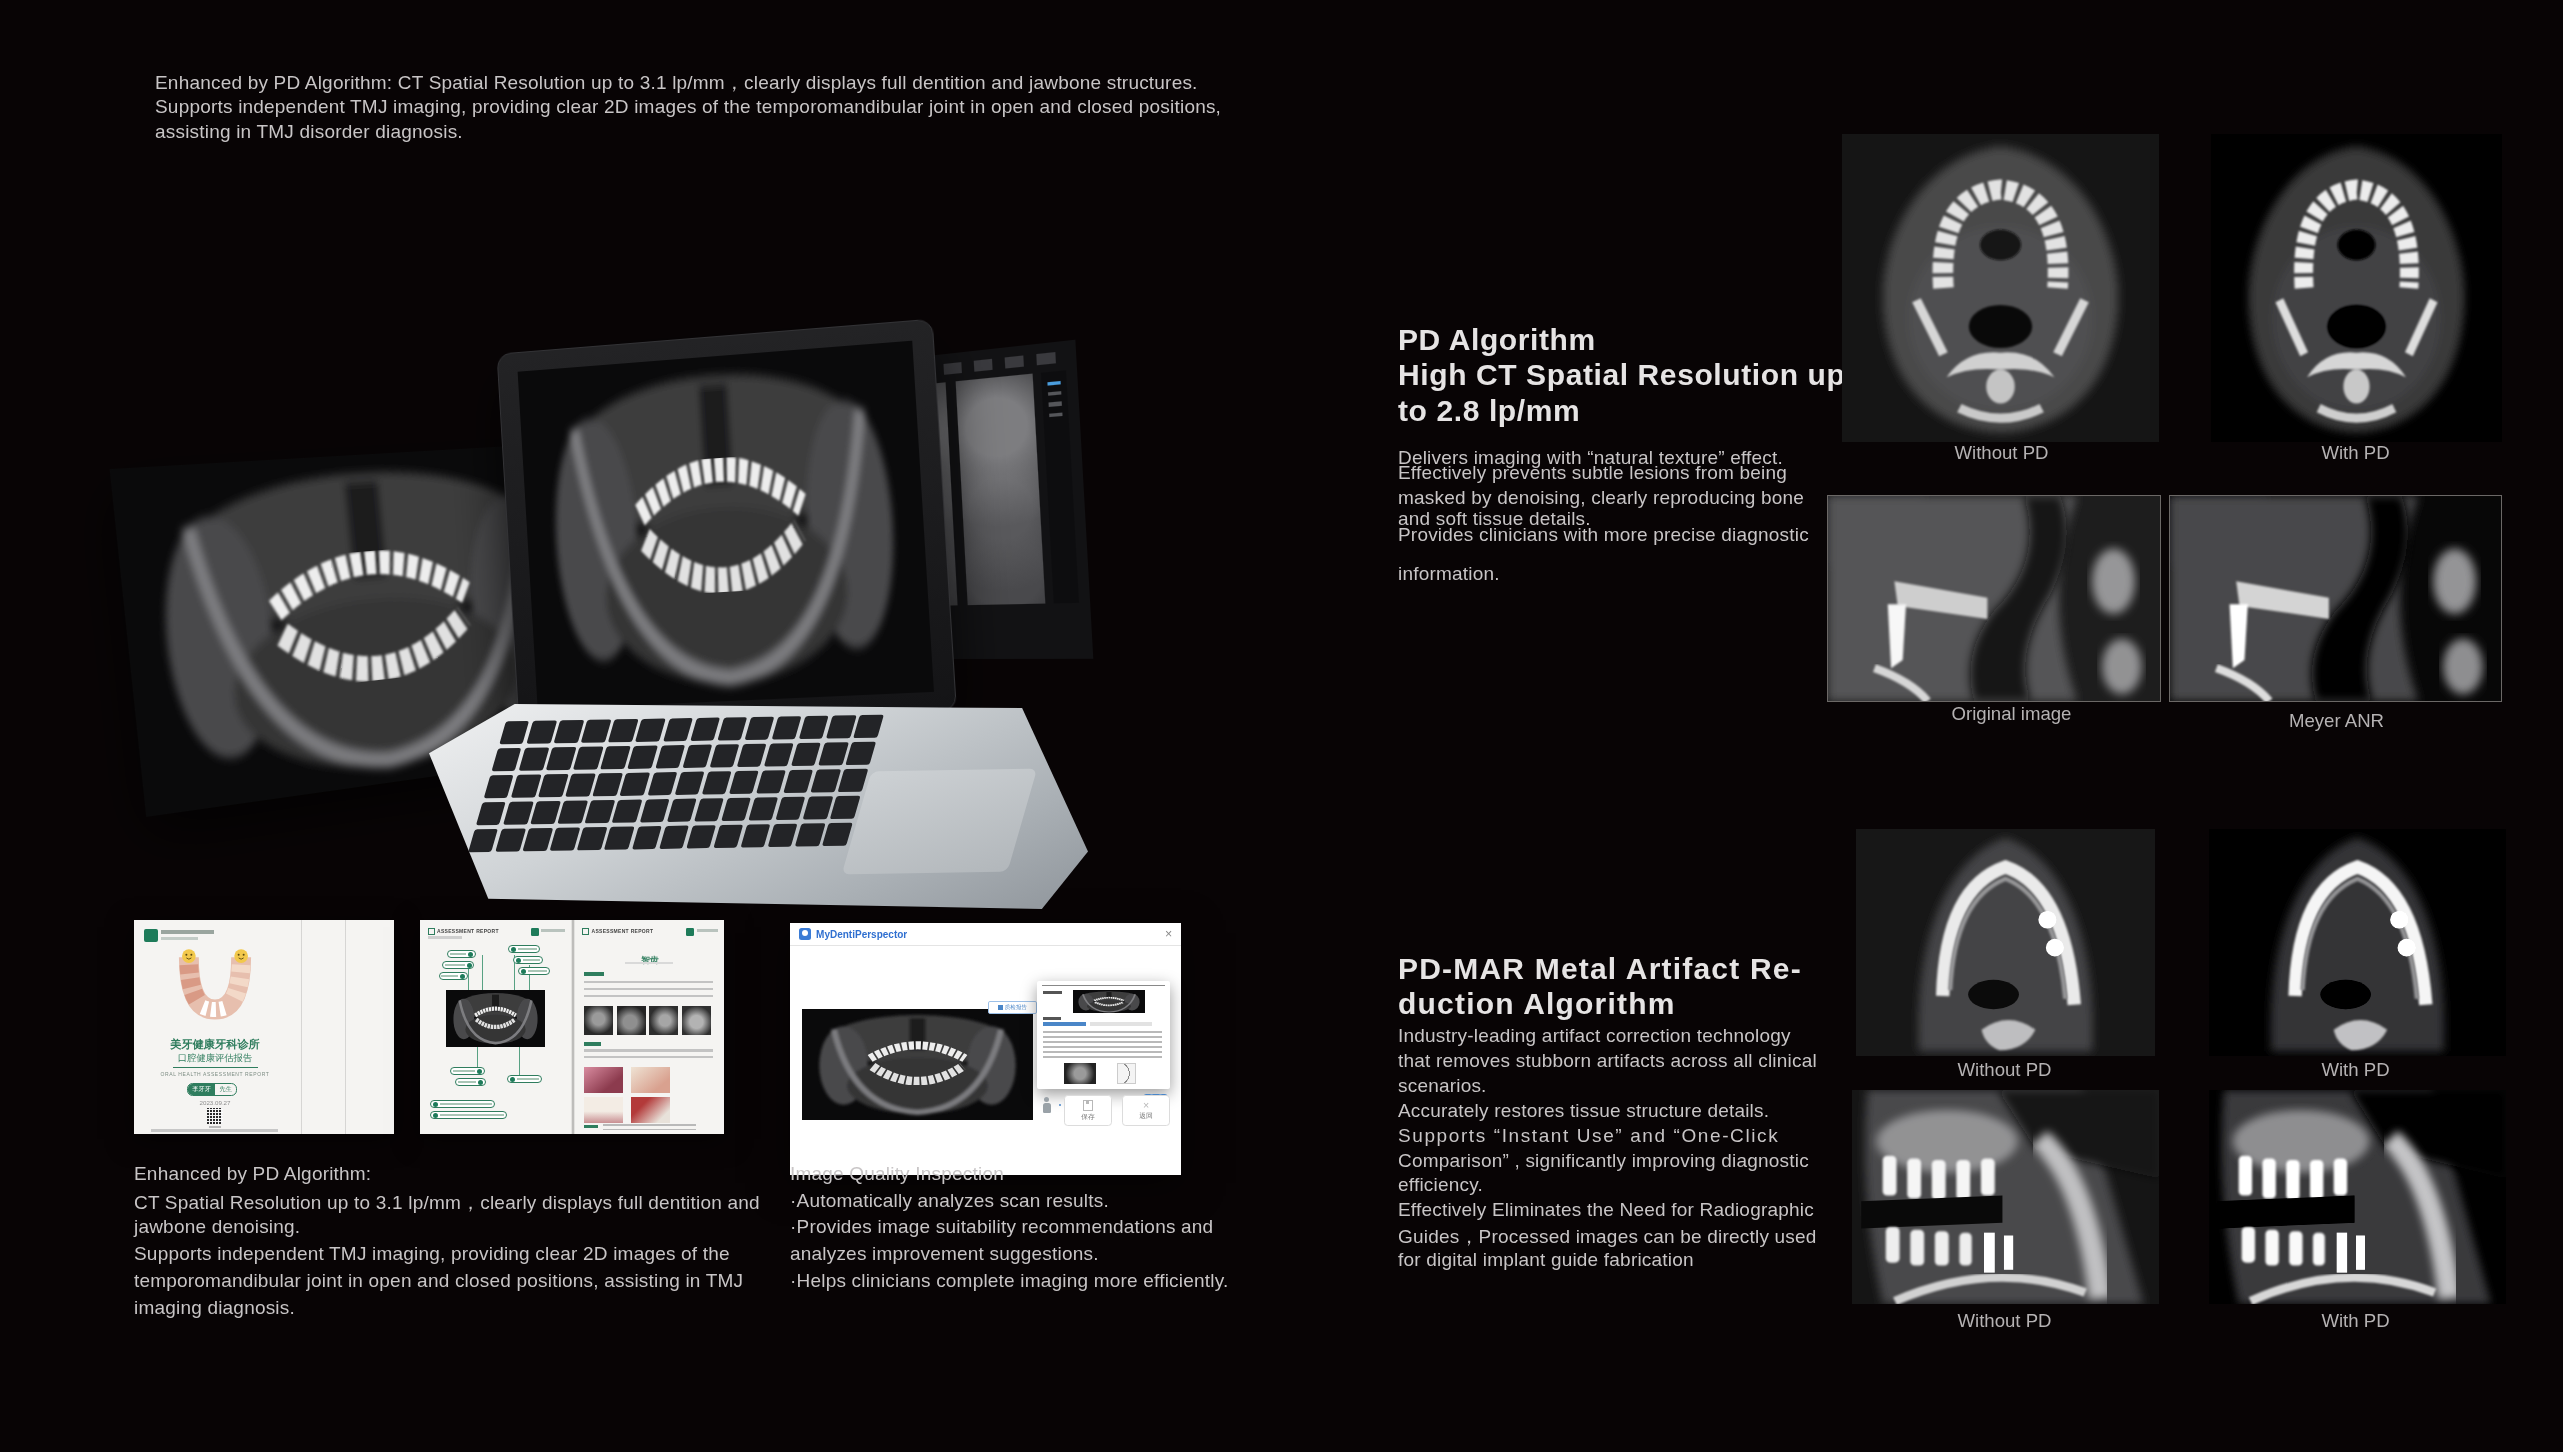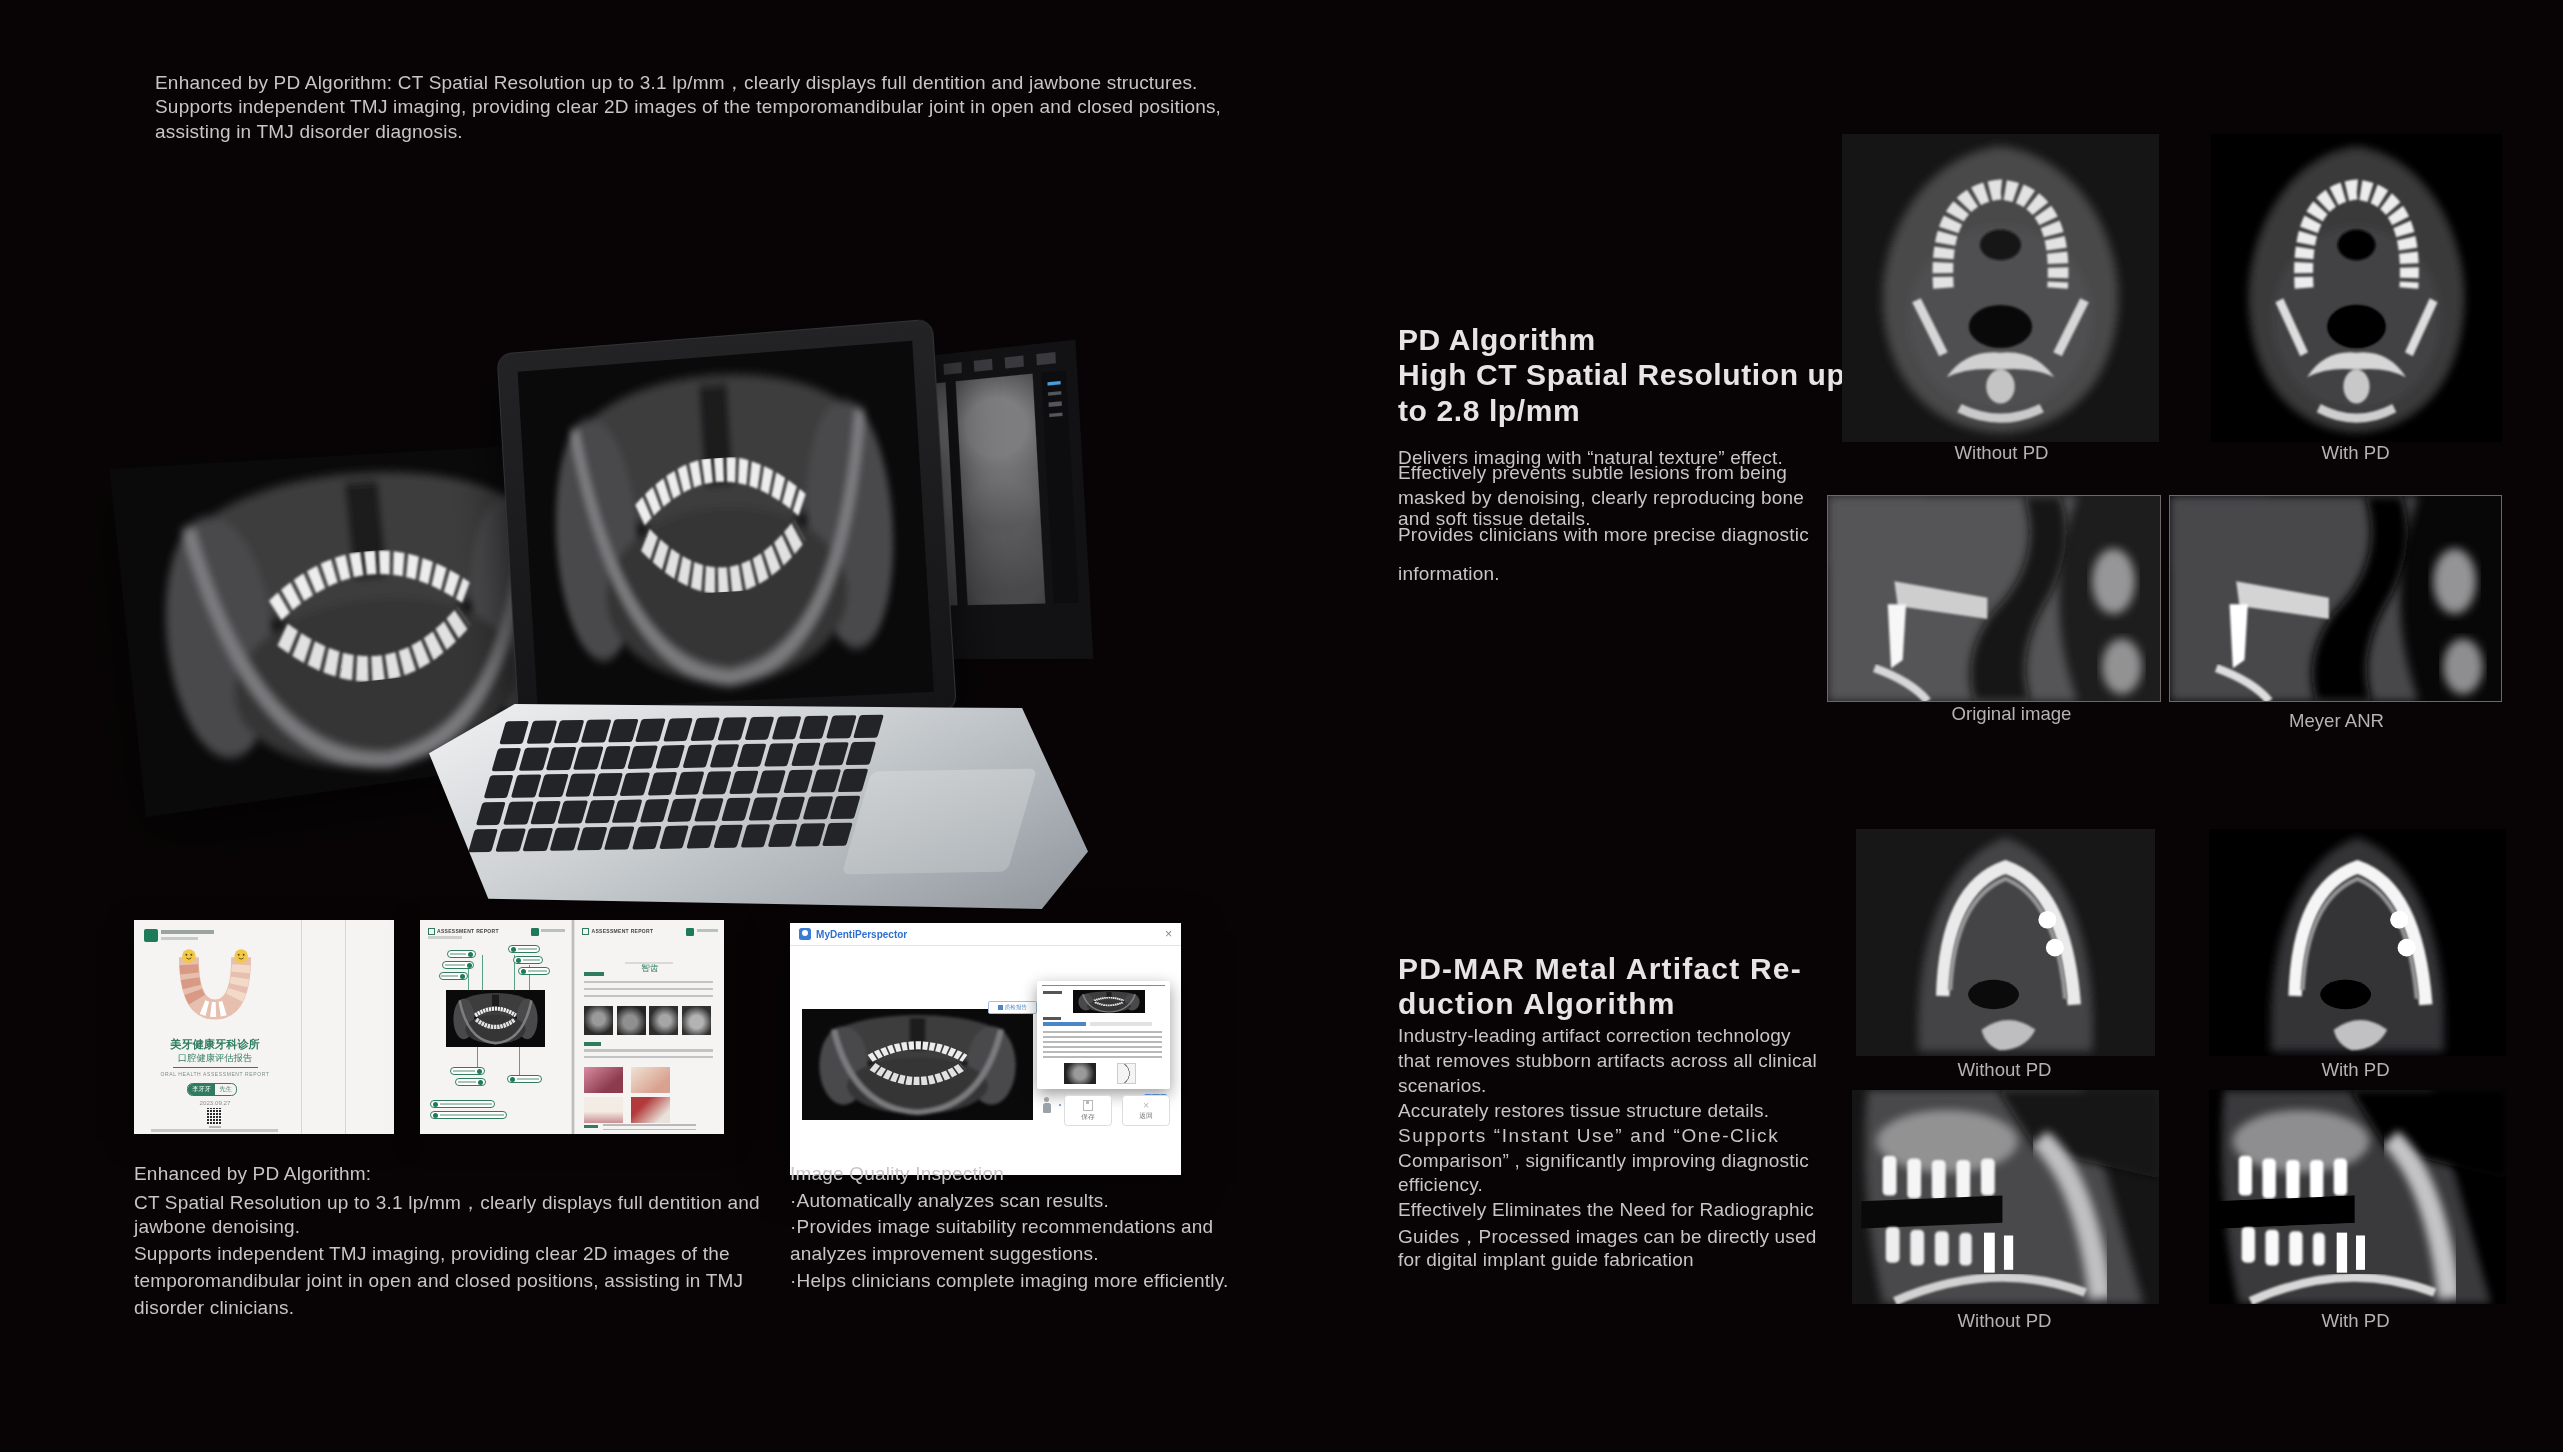--- a/index.html
+++ b/index.html
@@ -447,21 +447,21 @@
       <i></i>
       <b></b>
     </div>
 
   <div class="abs" style="left:162px;top:7.5px;font-size:5px;font-weight:700;color:#444;letter-spacing:0.3px;display:flex;align-items:center;gap:2.5px;">
     <span style="width:5px;height:5px;border:0.6px solid #2f7d5e;display:inline-block;"></span>
     <span>ASSESSMENT REPORT</span>
   </div>
   <div class="abs" style="left:266px;top:7.5px;width:8px;height:8px;background:#1e7b5a;border-radius:1.2px;"></div>
   <div class="abs" style="left:277px;top:8.7px;width:21px;height:3.1px;background:#b9c3be;"></div>
-  <div class="abs" style="left:155px;top:43px;width:150px;text-align:center;font-size:8.7px;font-weight:400;color:#2f7d5e;">智齿</div>
+  <div class="abs" style="left:155px;top:35px;width:150px;text-align:center;font-size:8.7px;font-weight:700;color:#2f7d5e;">智齿</div>
   <div class="abs" style="left:205px;top:42px;width:48px;height:1.9px;background:#d9d9d9;"></div>
   <div class="abs gbar" style="left:164px;top:52px;width:20px;height:3.7px;"></div>
   <div class="abs bars" style="left:164px;top:61px;width:129px;height:18.6px;"></div>
   <div class="abs" style="left:164px;top:86px;display:flex;gap:3.7px;">
     <div style="width:29px;height:29px;background:radial-gradient(circle at 50% 45%,#9a9a9a 0 28%,#2a2a2a 70%),#1b1b1b;"></div>
     <div style="width:29px;height:29px;background:radial-gradient(circle at 45% 55%,#8f8f8f 0 30%,#242424 72%),#191919;"></div>
     <div style="width:29px;height:29px;background:radial-gradient(circle at 55% 50%,#a6a6a6 0 26%,#2e2e2e 70%),#1d1d1d;"></div>
     <div style="width:29px;height:29px;background:radial-gradient(circle at 50% 55%,#b3b3b3 0 30%,#303030 74%),#202020;"></div>
   </div>
   <div class="abs gbar" style="left:164px;top:122px;width:17.4px;height:3.7px;"></div>
@@ -515,21 +515,21 @@
   <div class="abs" style="left:353px;top:171px;width:25px;height:25px;background:#4a86c8;border-radius:3.7px;background-image:radial-gradient(circle,#fff 0 1.9px,transparent 2.5px);background-size:8.7px 8.7px;background-position:4.3px 7.5px;background-repeat:repeat;"></div>
   <div class="btn-o" style="left:273px;top:205px;width:0;height:0;border:none;"></div>
 </div>
 
 <div class="abs" style="left:134px;top:1163px;">
   <div class="line body-txt" style="top:0">Enhanced by PD Algorithm:</div>
   <div class="line body-txt" style="top:27px">CT Spatial Resolution up to 3.1 lp/mm，clearly displays full dentition and</div>
   <div class="line body-txt" style="top:53px">jawbone denoising.</div>
   <div class="line body-txt" style="top:80px">Supports independent TMJ imaging, providing clear 2D images of the</div>
   <div class="line body-txt" style="top:107px">temporomandibular joint in open and closed positions, assisting in TMJ</div>
-  <div class="line body-txt" style="top:134px">disorder clinicians.</div>
+  <div class="line body-txt" style="top:134px">imaging diagnosis.</div>
 </div>
 <div class="abs" style="left:790px;top:1163px;">
   <div class="line body-txt" style="top:0">Image Quality Inspection</div>
   <div class="line body-txt" style="top:27px">·Automatically analyzes scan results.</div>
   <div class="line body-txt" style="top:53px">·Provides image suitability recommendations and</div>
   <div class="line body-txt" style="top:80px">analyzes improvement suggestions.</div>
   <div class="line body-txt" style="top:107px">·Helps clinicians complete imaging more efficiently.</div>
 </div>
 
 <div class="btn-o" style="left:1064px;top:1095px;width:46px;height:29px;">

